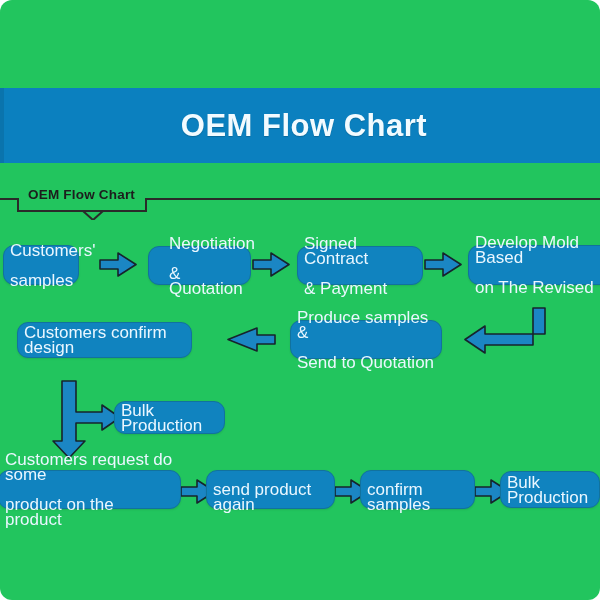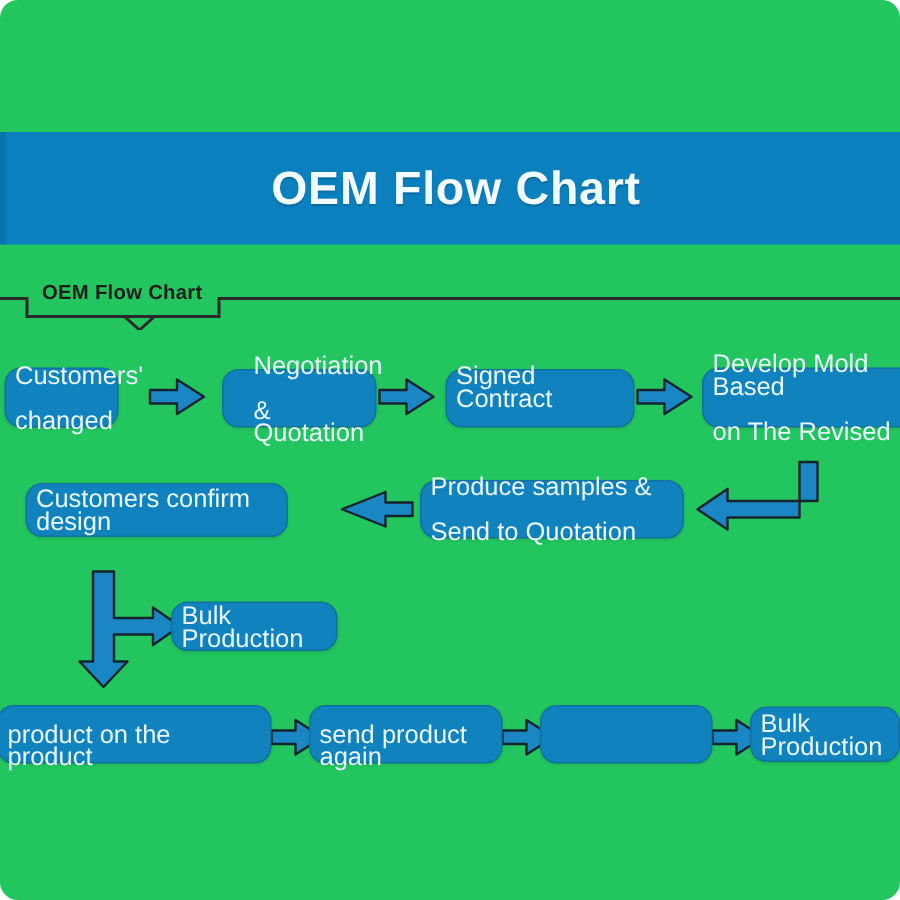--- a/index.html
+++ b/index.html
@@ -160,61 +160,61 @@
     <g>
       <path d="M335 487 L351 487 L351 480 L369 491.5 L351 503 L351 496 L335 496 Z" fill="#1b86c4" stroke="#17242c" stroke-width="1.6" stroke-linejoin="round"></path>
     </g>
 
     <g>
       <path d="M475 487 L491 487 L491 480 L509 491.5 L491 503 L491 496 L475 496 Z" fill="#1b86c4" stroke="#17242c" stroke-width="1.6" stroke-linejoin="round"></path>
     </g>
   </svg>
 
   <div class="node" style="left:3px; top:245px; width:76px; height:40px;">
-    <span><span>Customers'</span><br><span>changed</span></span>
+    <span><span>Customers'</span><br><span>samples</span></span>
   </div>
 
   <div class="node" style="left:148px; top:246px; width:103px; height:39px;padding-left:20px;">
     <span><span>Negotiation</span><br><span>&amp; Quotation</span></span>
   </div>
 
   <div class="node" style="left:297px; top:246px; width:126px; height:39px;">
-    <span><span>Signed Contract</span><br></span>
+    <span><span>Signed Contract</span><br><span>&amp; Payment</span></span>
   </div>
 
   <div class="node" style="left:468px; top:245px; width:152px; height:40px;">
     <span><span>Develop Mold Based</span><br><span>on The Revised</span></span>
   </div>
 
   <div class="node" style="left:17px; top:322px; width:175px; height:36px;">
     <span>
         <span>Customers confirm design</span>
       </span>
   </div>
 
-  <div class="node" style="left:280px; top:320px; width:176px; height:39px;">
+  <div class="node" style="left:290px; top:320px; width:152px; height:39px;">
     <span><span>Produce samples &amp;</span><br><span>Send to Quotation</span></span>
   </div>
 
   <div class="node" style="left:114px; top:401px; width:111px; height:33px;">
     <span>
         <span>Bulk Production</span>
       </span>
   </div>
 
   <div class="node" style="left:-2px; top:470px; width:183px; height:39px;">
-    <span><br><span>product on the product</span></span>
+    <span><span>Customers request do some</span><br><span>product on the product</span></span>
   </div>
 
   <div class="node" style="left:206px; top:470px; width:129px; height:39px;">
     <span><br><span>send product again</span></span>
   </div>
 
   <div class="node" style="left:360px; top:470px; width:115px; height:39px;">
-    <span><br></span>
+    <span><br><span>confirm samples</span></span>
   </div>
 
   <div class="node" style="left:500px; top:471px; width:100px; height:37px;">
     <span>
         <span>Bulk Production</span>
       </span>
   </div>
 
 </div>
 

